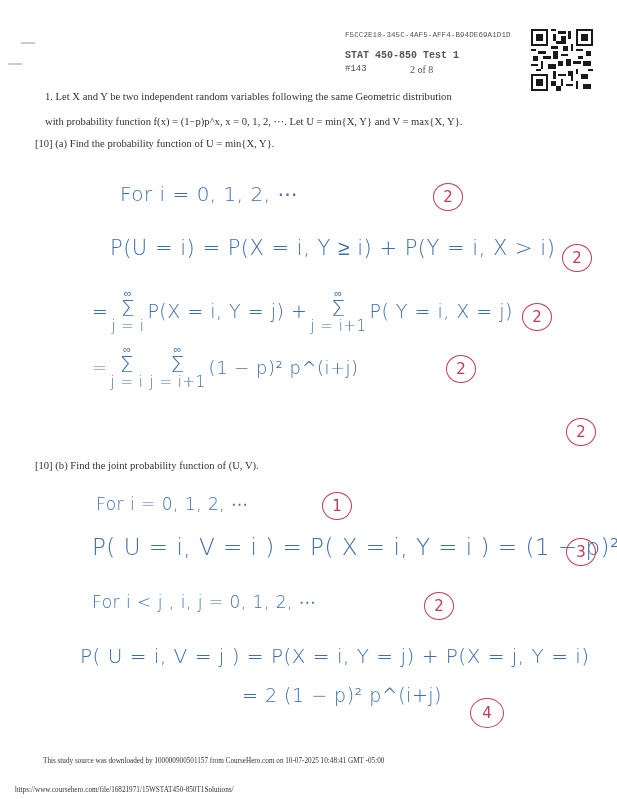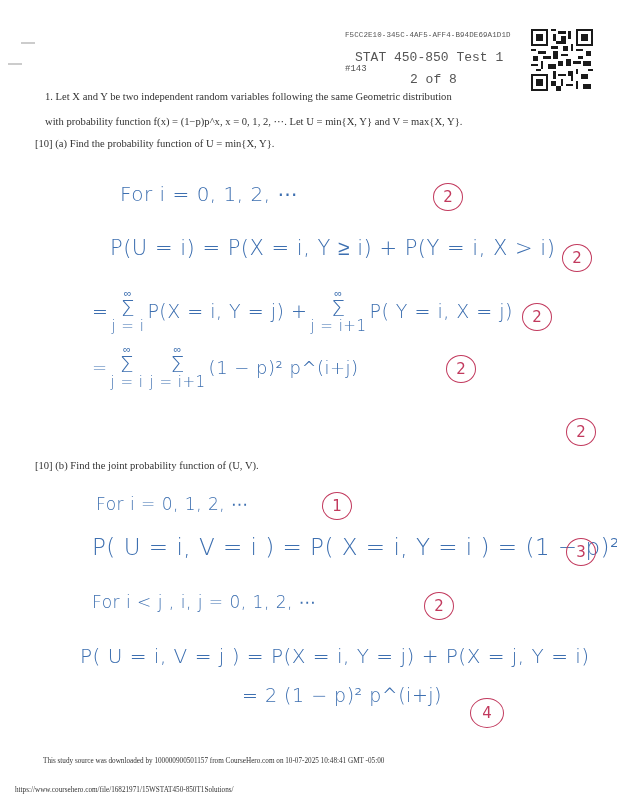--- a/index.html
+++ b/index.html
@@ -14,23 +14,23 @@
       background: #ffffff;
       font-family: "Liberation Serif", "DejaVu Serif", serif;
       color: #222;
     }
     .abs { position: absolute; white-space: nowrap; padding-left: 12px; }
     .mono {
       font-family: "Liberation Mono", "DejaVu Sans Mono", monospace;
       color: #555;
     }
     .hdr-id { left: 333px; top: 31px; font-size: 7.5px; letter-spacing: 0.1px; }
-    .hdr-course { left: 343px; top: 50px; font-size: 13px; }
+    .hdr-course { left: 333px; top: 50px; font-size: 10px; font-weight: bold; }
     .hdr-num { left: 333px; top: 64px; font-size: 9px; }
-    .hdr-page { left: 398px; top: 72px; font-size: 13px; }
+    .hdr-page { left: 398px; top: 64px; font-size: 10px; font-family: Liberation Serif, serif; }
     .qr { left: 515px; top: 29px; width: 70px; height: 62px; }
     .speck { width: 2px; height: 2px; background: #ccc; }
 
     .qtext { font-size: 10.6px; color: #333; line-height: 14px; }
     .q1 { left: 33px; top: 90px; }
     .q1b { left: 33px; top: 115px; }
     .qa { left: 23px; top: 137px; }
     .qb { left: 23px; top: 459px; }
 
     .hw {

